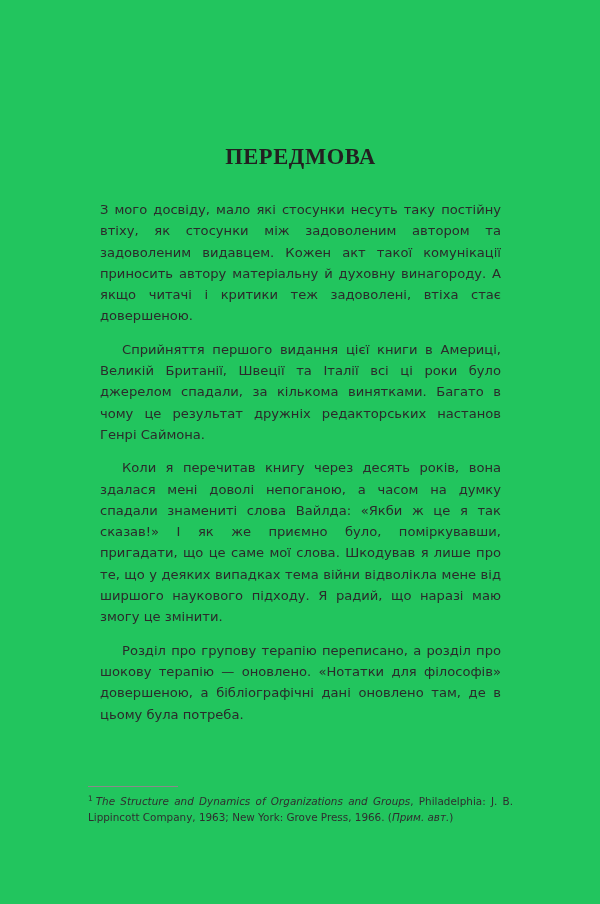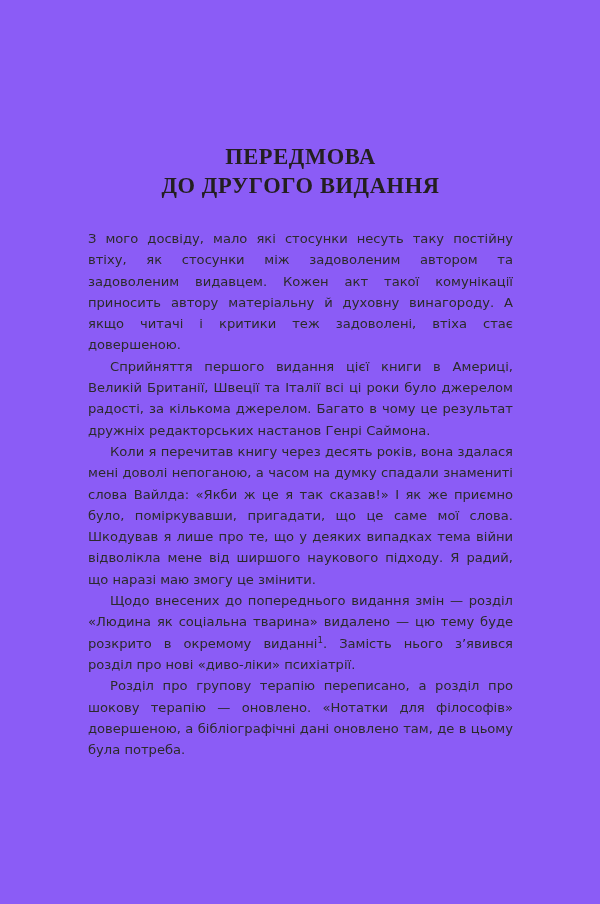--- a/index.html
+++ b/index.html
@@ -14,21 +14,21 @@
     overflow: hidden;
     font-family: "DejaVu Sans", sans-serif;
     color: #231f20;
     -webkit-font-smoothing: antialiased;
   }
 
   .page {
     position: relative;
     width: 600px;
     height: 904px;
-    background: #8b5cf6;
+    background: #22c55e;
     box-sizing: border-box;
   }
 
   .content {
     position: absolute;
     left: 88px;
     top: 0;
     width: 425px;
   }
 
@@ -48,21 +48,21 @@
     display: block;
     white-space: nowrap;
   }
 
   
   .body-block {
     margin-top: 28px;
   }
 
   p.para {
-    margin: 0;
+    margin: 12px;
     font-family: "DejaVu Sans", sans-serif;
     font-size: 13.1px;
     line-height: 21.3px;
     color: #2b2b2b;
     text-align: justify;
     text-justify: inter-word;
     hyphens: manual;
   }
   p.para.indent {
     text-indent: 22px;
@@ -109,33 +109,35 @@
 </style>
 </head>
 <body>
 
 <div class="page">
 
   <div class="content">
 
     <h1 class="chapter-title">
       <span class="tline">ПЕРЕДМОВА</span>
-      <span class="tline">ДО ДРУГОГО ВИДАННЯ</span>
     </h1>
 
     <div class="body-block">
 
       <p class="para">З мого досвіду, мало які стосунки несуть таку постійну втіху, як стосунки між задоволеним автором та задоволеним видавцем. Кожен акт такої комунікації приносить автору матеріальну й духовну винагороду. А якщо читачі і критики теж задоволені, втіха стає довершеною.</p>
 
-      <p class="para indent">Сприйняття першого видання цієї книги в Америці, Великій Британії, Швеції та Італії всі ці роки було джерелом радості, за кількома джерелом. Багато в чому це результат дружніх редакторських настанов Генрі Саймона.</p>
+      <p class="para indent">Сприйняття першого видання цієї книги в Америці, Великій Британії, Швеції та Італії всі ці роки було джерелом спадали, за кількома винятками. Багато в чому це результат дружніх редакторських настанов Генрі Саймона.</p>
 
       <p class="para indent">Коли я перечитав книгу через десять років, вона здалася мені доволі непоганою, а часом на думку спадали знамениті слова Вайлда: «Якби ж це я так сказав!» І як же приємно було, поміркувавши, пригадати, що це саме мої слова. Шкодував я лише про те, що у деяких випадках тема війни відволікла мене від ширшого наукового підходу. Я радий, що наразі маю змогу це змінити.</p>
 
-      <p class="para indent"><span>Щодо внесених до попереднього видання змін — розділ «Людина як соціальна тварина» видалено — цю тему буде розкрито в окремому виданні</span><sup class="fn-ref">1</sup><span>. Замість нього з’явився розділ про нові «диво-ліки» психіатрії.</span></p>
 
       <p class="para indent">Розділ про групову терапію переписано, а розділ про шокову терапію — оновлено. «Нотатки для філософів» довершеною, а бібліографічні дані оновлено там, де в цьому була потреба.</p>
 
 
     </div>
   </div>
 
+  <div class="footnote">
+    <hr class="footnote-rule">
+    <p class="footnote-text"><span class="fn-num">1</span><i>The Structure and Dynamics of Organizations and Groups</i><span>, Philadelphia: J. B. Lippincott Company, 1963; New York: Grove Press, 1966. (</span><i>Прим. авт.</i><span>)</span></p>
+  </div>
 
 </div>
 
 </body></html>

